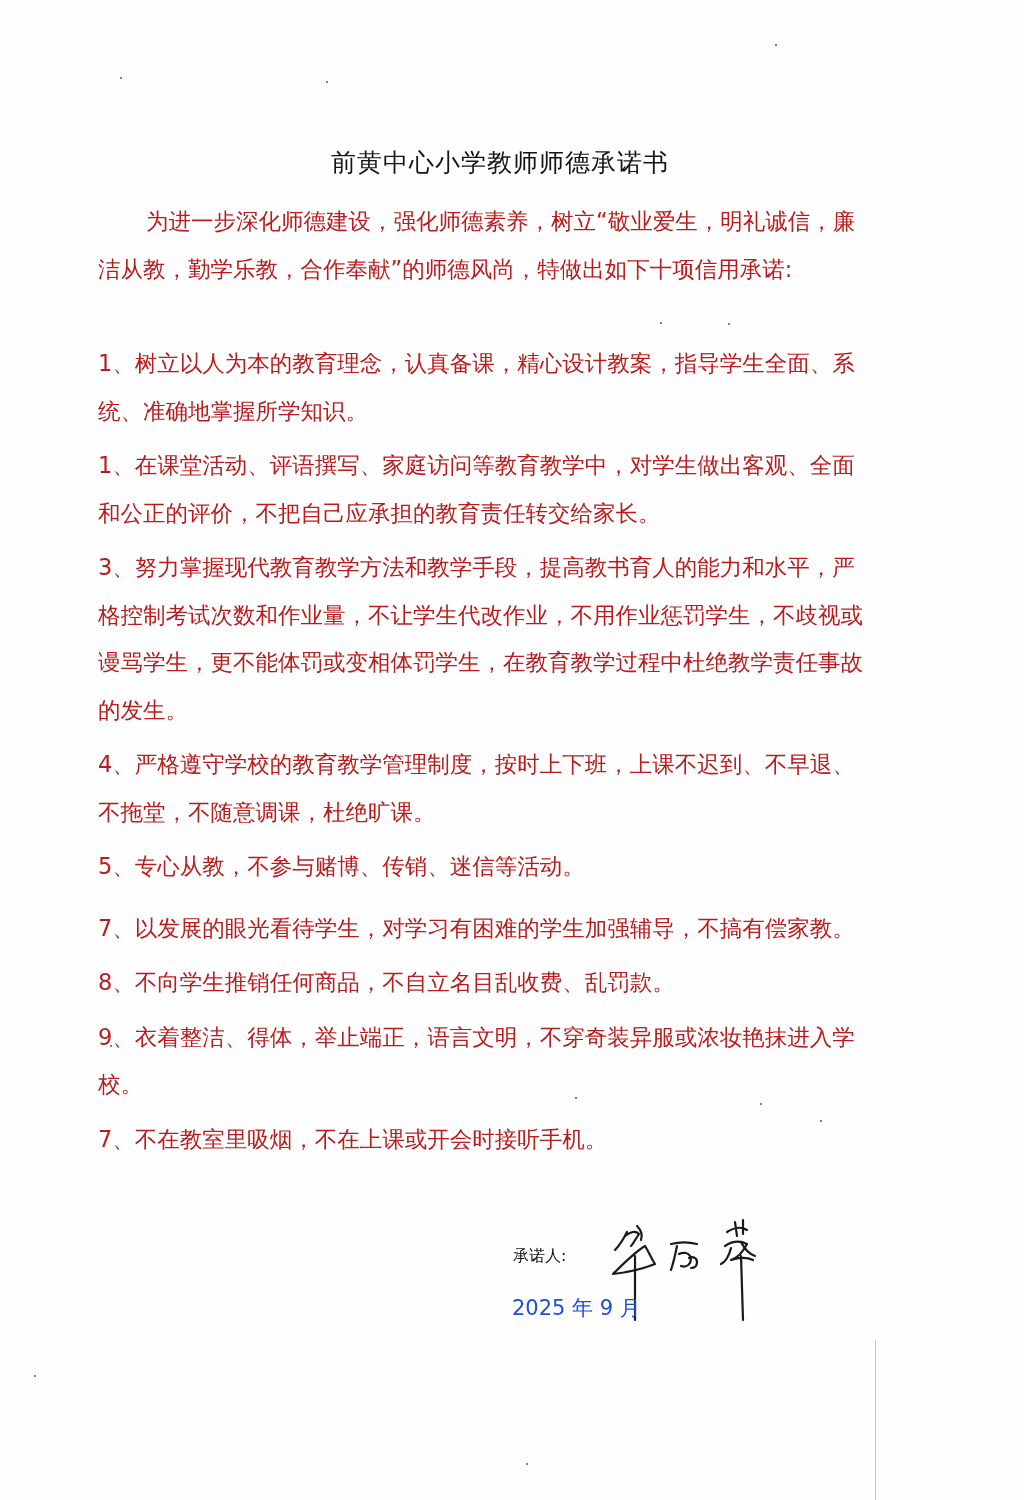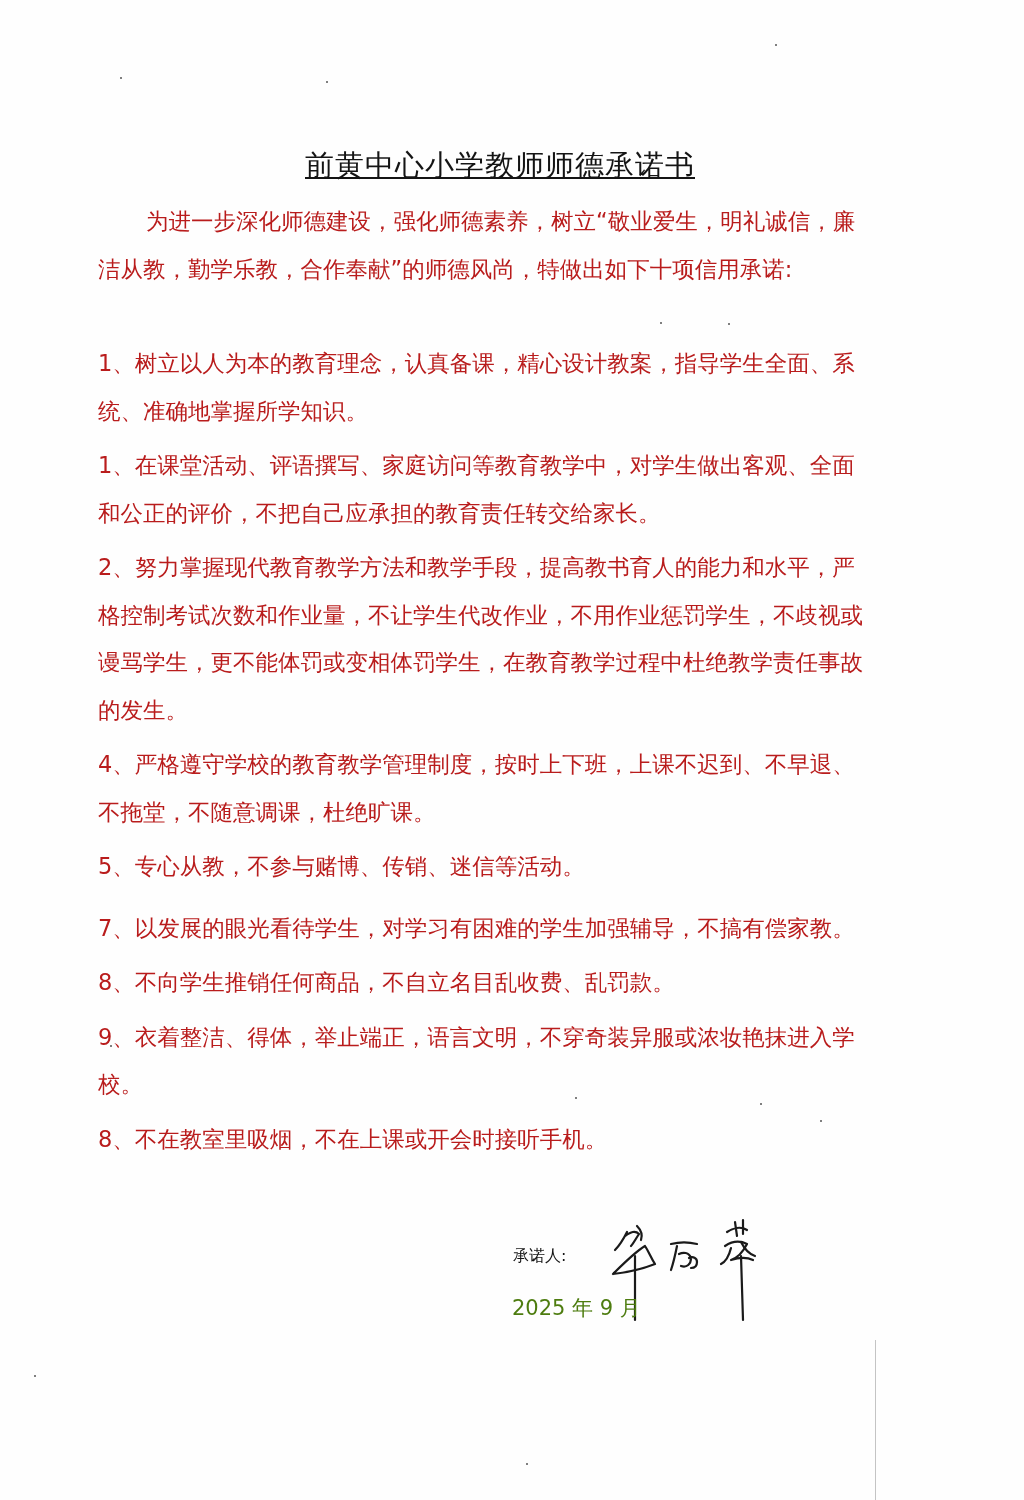--- a/index.html
+++ b/index.html
@@ -21,25 +21,24 @@
       width: 1024px;
       height: 1500px;
       background: #fefefe;
     }
     .title {
       position: absolute;
       left: 0;
       top: 146px;
       width: 1000px;
       text-align: center;
-      font-size: 29px;
+      font-size: 25px;
       letter-spacing: 1px;
       font-weight: 500;
       color: #141414;
-      text-decoration: underline;
     }
     .body-text {
       position: absolute;
       left: 98px;
       width: 770px;
       font-size: 22.5px;
       line-height: 47.5px;
       color: #b91c1c;
     }
     .intro {
@@ -62,21 +61,21 @@
       color: #151515;
     }
     .signoff-label {
       display: inline-block;
     }
     .date {
       position: absolute;
       left: 512px;
       top: 1294px;
       font-size: 21px;
-      color: #4d7c0f;
+      color: #1d4ed8;
     }
     .signature {
       position: absolute;
       left: 605px;
       top: 1212px;
       width: 170px;
       height: 115px;
     }
     .speck {
       position: absolute;
@@ -101,34 +100,34 @@
 
   <div class="title">前黄中心小学教师师德承诺书</div>
 
   <div class="body-text intro">为进一步深化师德建设，强化师德素养，树立“敬业爱生，明礼诚信，廉洁从教，勤学乐教，合作奉献”的师德风尚，特做出如下十项信用承诺:</div>
 
   <div class="body-text items">
     <p class="item">1、树立以人为本的教育理念，认真备课，精心设计教案，指导学生全面、系统、准确地掌握所学知识。</p>
     <div class="item-gap"></div>
     <p class="item">1、在课堂活动、评语撰写、家庭访问等教育教学中，对学生做出客观、全面和公正的评价，不把自己应承担的教育责任转交给家长。</p>
     <div class="item-gap"></div>
-    <p class="item">2、努力掌握现代教育教学方法和教学手段，提高教书育人的能力和水平，严格控制考试次数和作业量，不让学生代改作业，不用作业惩罚学生，不歧视或谩骂学生，更不能体罚或变相体罚学生，在教育教学过程中杜绝教学责任事故的发生。</p>
+    <p class="item">3、努力掌握现代教育教学方法和教学手段，提高教书育人的能力和水平，严格控制考试次数和作业量，不让学生代改作业，不用作业惩罚学生，不歧视或谩骂学生，更不能体罚或变相体罚学生，在教育教学过程中杜绝教学责任事故的发生。</p>
     <div class="item-gap"></div>
     <p class="item">4、严格遵守学校的教育教学管理制度，按时上下班，上课不迟到、不早退、不拖堂，不随意调课，杜绝旷课。</p>
     <div class="item-gap"></div>
     <p class="item">5、专心从教，不参与赌博、传销、迷信等活动。</p>
     <div class="item-gap"></div>
     <div class="item-gap"></div>
     <p class="item">7、以发展的眼光看待学生，对学习有困难的学生加强辅导，不搞有偿家教。</p>
     <div class="item-gap"></div>
     <p class="item">8、不向学生推销任何商品，不自立名目乱收费、乱罚款。</p>
     <div class="item-gap"></div>
     <p class="item">9、衣着整洁、得体，举止端正，语言文明，不穿奇装异服或浓妆艳抹进入学校。</p>
     <div class="item-gap"></div>
-    <p class="item">8、不在教室里吸烟，不在上课或开会时接听手机。</p>
+    <p class="item">7、不在教室里吸烟，不在上课或开会时接听手机。</p>
   </div>
 
   <div class="signoff">
     <span class="signoff-label">承诺人:</span>
   </div>
 
   <svg class="signature" viewBox="0 0 170 115" fill="none" stroke="#1a1a1a" stroke-width="2.2" stroke-linecap="round" stroke-linejoin="round">
 
     <path d="M22 20 C18 28 14 34 10 38 M20 24 C26 20 30 18 34 22 C30 28 28 32 26 34"></path>
     <path d="M32 14 C36 18 38 22 36 28"></path>

